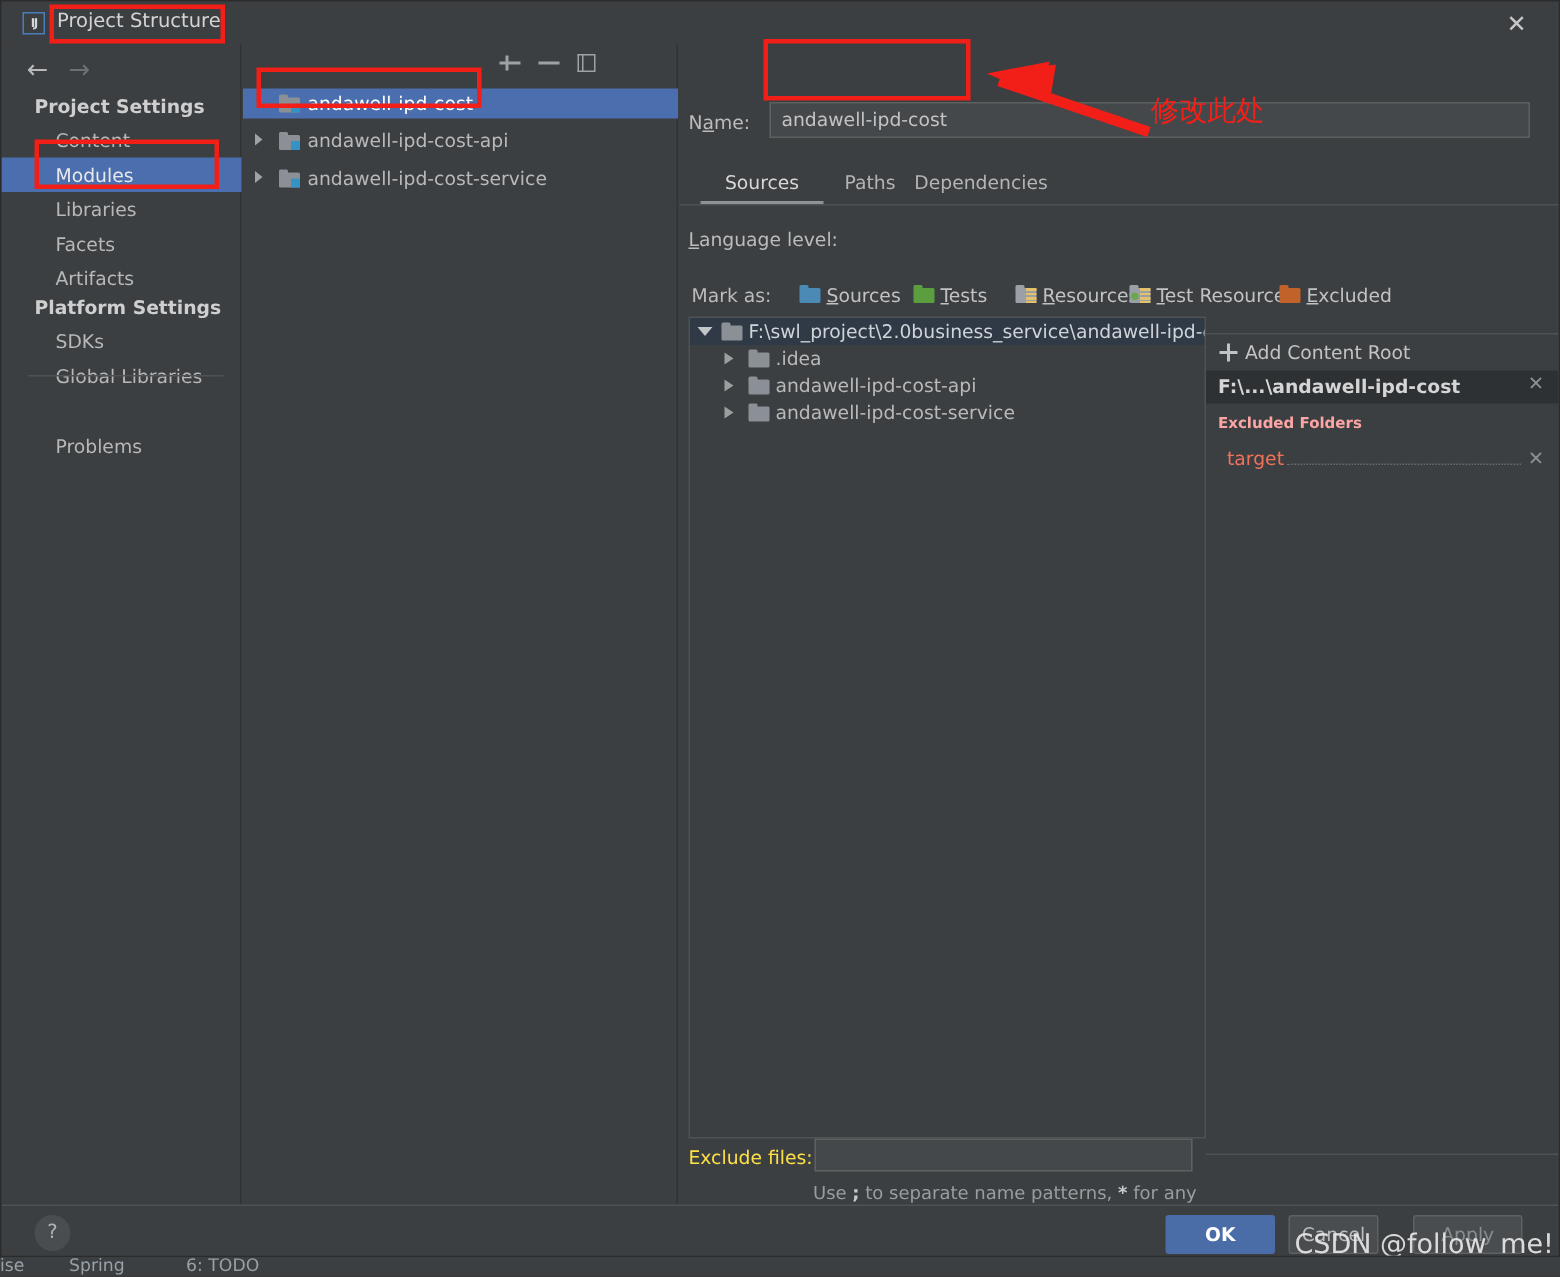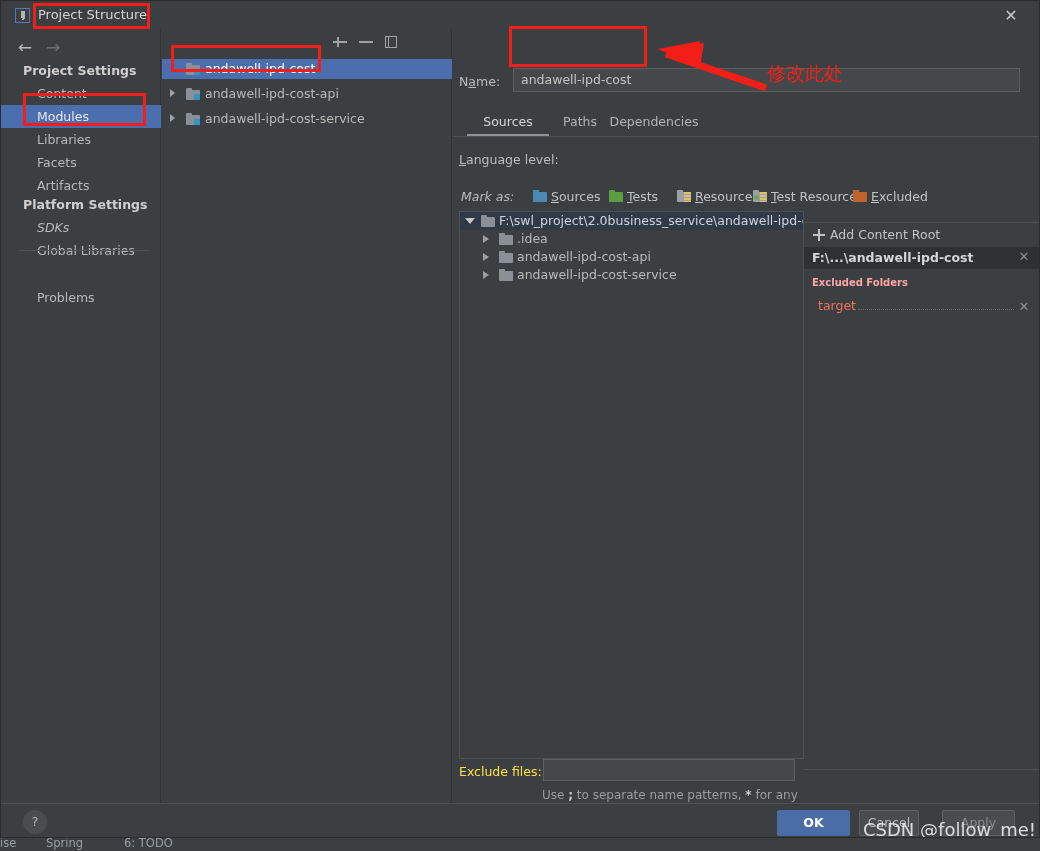--- a/index.html
+++ b/index.html
@@ -195,21 +195,21 @@
     cursor: pointer;
   }
   #lang-arrow {
     position: absolute; right: 10px; top: 10px; width: 0; height: 0;
     border-left: 5px solid transparent; border-right: 5px solid transparent;
     border-top: 5px solid #9a9da0;
   }
 
   
   #markas { position: absolute; left: 0; top: 156px; width: 588px; height: 24px; }
-  #markas-label { position: absolute; left: 8px; top: 4px; font-size: 12.5px; color: #bcbcbc; font-style: italic; }
+  #markas-label { position: absolute; left: 8px; top: 4px; font-size: 12.5px; color: #bcbcbc; }
   .mk {
     position: absolute; top: 3px; height: 17px; line-height: 17px;
     font-size: 12.5px; color: #c2c2c2; white-space: nowrap; cursor: pointer;
     padding-left: 18px;
   }
   .mk .ic {
     position: absolute; left: 0; top: 2px; width: 14px; height: 12px;
   }
   .mk .ic .b { position: absolute; left: 0; top: 2px; width: 14px; height: 10px; border-radius: 1px; }
   .mk .ic .t { position: absolute; left: 0; top: 0; width: 6px; height: 3px; border-radius: 1px 1px 0 0; }
@@ -381,21 +381,21 @@
       <div class="nav-arrow" id="nav-fwd">→</div>
     </div>
     <div id="nav-list">
         <div class="nav-group-title" style="top: 34px;">Project Settings</div>
         <div class="nav-item" style="top: 53px;"><span>Content</span></div>
         <div class="nav-item selected" style="top: 76px;"><span>Modules</span></div>
         <div class="nav-item" style="top: 99px;"><span>Libraries</span></div>
         <div class="nav-item" style="top: 122px;"><span>Facets</span></div>
         <div class="nav-item" style="top: 145px;"><span>Artifacts</span></div>
         <div class="nav-group-title" style="top: 168px;">Platform Settings</div>
-        <div class="nav-item" style="top: 187px; font-style: italic;"><span>SDKs</span></div>
+        <div class="nav-item" style="top: 187px;"><span>SDKs</span></div>
         <div class="nav-item" style="top: 210px;"><span>Global Libraries</span></div>
         <div class="nav-item" style="top: 257px;"><span>Problems</span></div>
       </div>
     <div id="nav-sep"></div>
   </div>
 
   <div id="module-panel">
     <div id="mod-toolbar">
       <div class="tb-icon tb-plus" style="left:168px"></div>
       <div class="tb-icon tb-minus" style="left:194px"></div>

